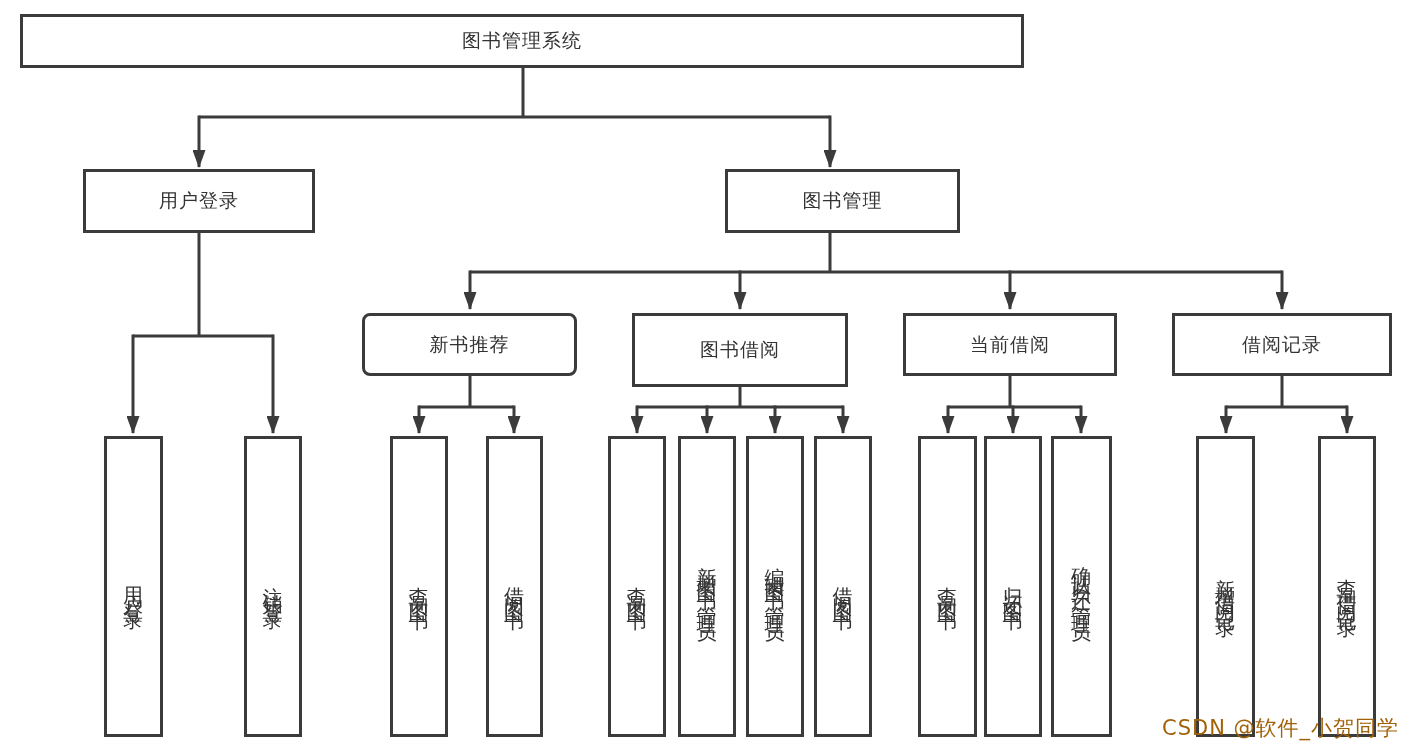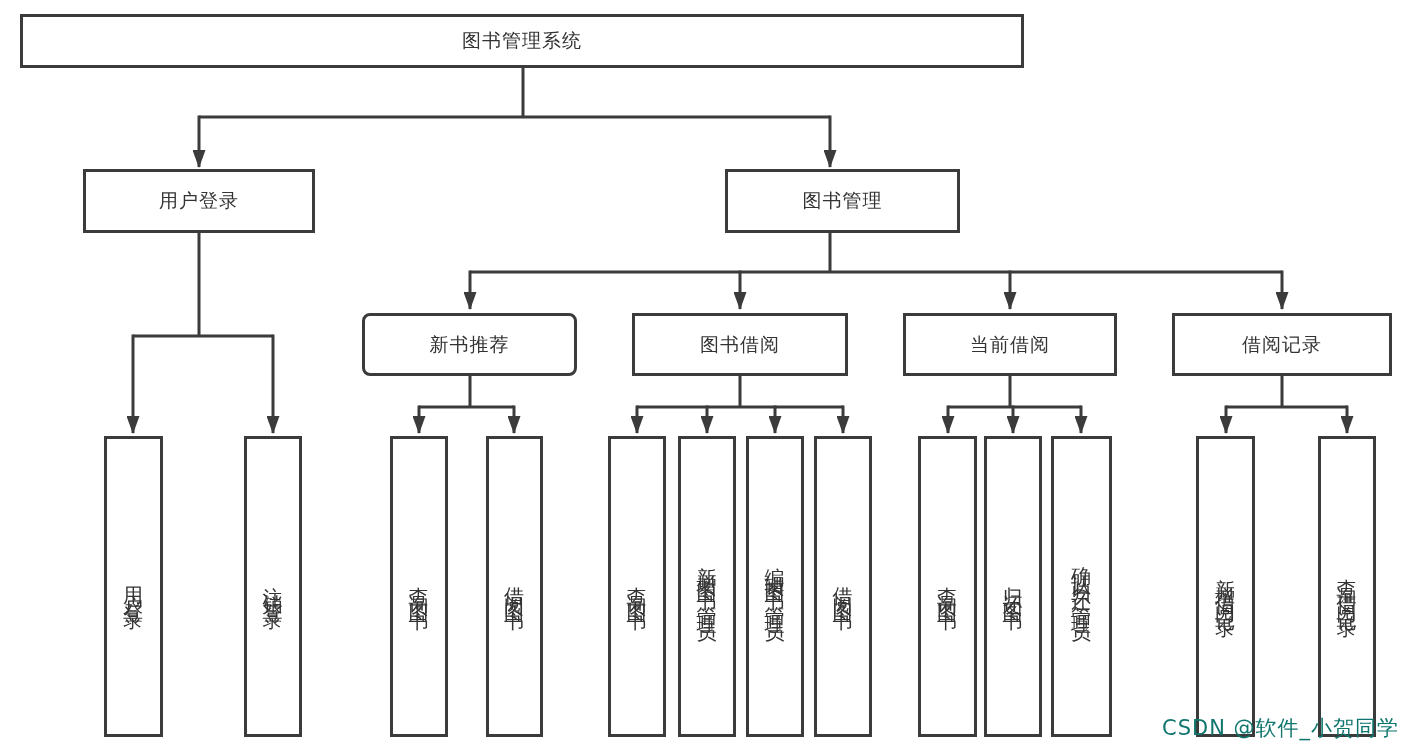--- a/index.html
+++ b/index.html
@@ -46,21 +46,21 @@
     letter-spacing: 8px;
     line-height: 1;
     white-space: nowrap;
   }
   .watermark {
     position: absolute;
     left: 1162px;
     top: 714px;
     z-index: 3;
     font-size: 21px;
-    color: #0f766e;
+    color: #a16207;
     letter-spacing: 1px;
     white-space: nowrap;
   }
 </style>
 </head>
 <body>
 
 <div id="stage">
 
   <svg id="connectors" width="1405" height="747" viewBox="0 0 1405 747">
@@ -113,21 +113,21 @@
   <div class="node h-label" style="left:83px; top:169px; width:232px; height:64px;">
     <span>用户登录</span>
   </div>
   <div class="node h-label" style="left:712px; top:169px; width:235px; height:64px;margin-left:13px;">
     <span>图书管理</span>
   </div>
 
   <div class="node h-label" style="left:362px; top:313px; width:215px; height:63px;border-radius:8px;">
     <span>新书推荐</span>
   </div>
-  <div class="node h-label" style="left:632px; top:313px; width:216px; height:63px;">
+  <div class="node h-label" style="left:632px; top:313px; width:216px; height:74px;">
     <span>图书借阅</span>
   </div>
   <div class="node h-label" style="left:903px; top:313px; width:214px; height:63px;text-align:center;">
     <span>当前借阅</span>
   </div>
   <div class="node h-label" style="left:1172px; top:313px; width:220px; height:63px;">
     <span>借阅记录</span>
   </div>
 
   <div class="node leaf" style="left:104px; top:436px; width:59px; height:301px;">

